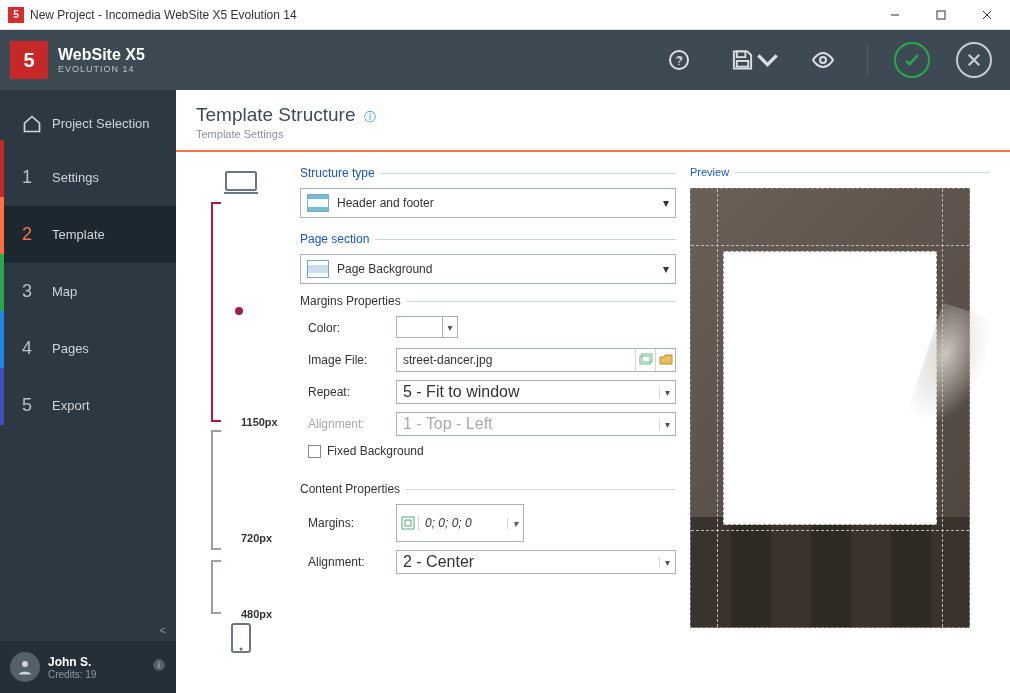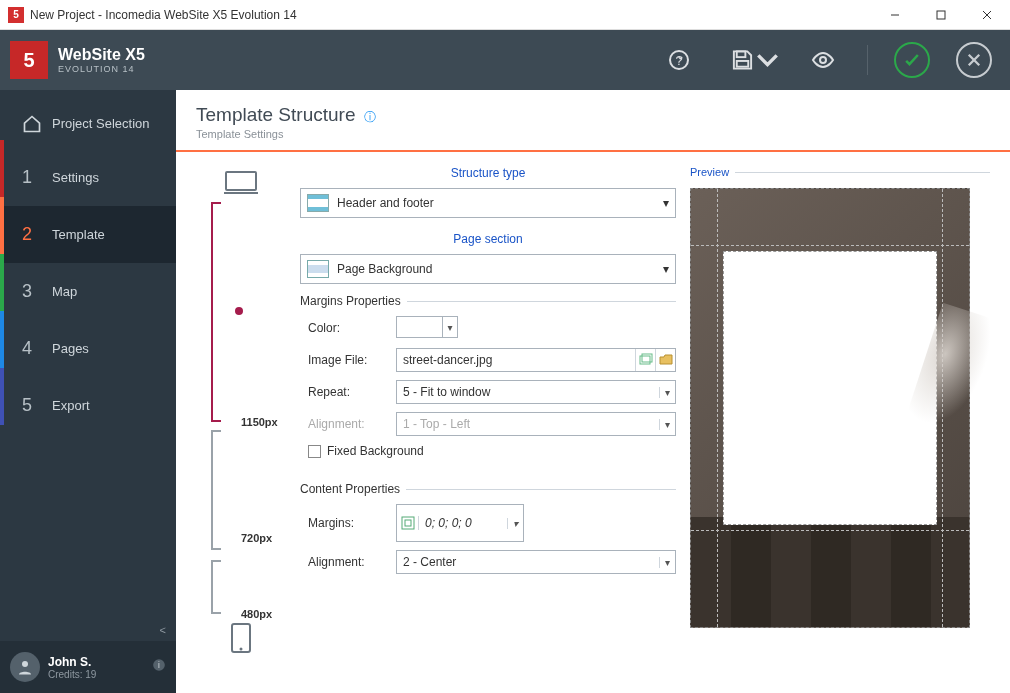--- a/index.html
+++ b/index.html
@@ -55,35 +55,35 @@
 
 .content { flex: 1; display: flex; padding: 14px 20px 10px 20px; gap: 14px; overflow: hidden; }
 .ruler-col { width: 90px; display: flex; flex-direction: column; align-items: center; padding-top: 4px; }
 .ruler-col .dev-icon { width: 34px; height: 26px; margin-bottom: 6px; }
 .ruler-col .bracket-line { border-left: 2px solid; border-top: 2px solid; border-bottom: 2px solid; width: 10px; position: absolute; left: 0; }
 .ruler-col .bp-label { position: absolute; left: 30px; font-size: 11px; font-weight: 600; color: #333; white-space: nowrap; }
 .ruler-col .dot { width: 8px; height: 8px; border-radius: 50%; position: absolute; left: 24px; }
 
 .form-col { flex: 1; min-width: 0; font-size: 12px; color: #333; }
 .fieldset { margin-bottom: 14px; }
-.fieldset .legend { color: #1a54c7; font-size: 12px; display: flex; align-items: center; margin-bottom: 8px; flex-direction: column; }
+.fieldset .legend { color: #1a54c7; font-size: 12px; display: flex; align-items: center; margin-bottom: 8px; }
 .fieldset .legend .line { flex: 1; height: 1px; background: #cfd6dd; margin-left: 6px; }
 .sub-legend { color: #333; font-size: 12px; display: flex; align-items: center; margin: 10px 0 8px 0; }
 .sub-legend .line { flex: 1; height: 1px; background: #cfd6dd; margin-left: 6px; }
 .row { display: flex; align-items: center; margin-bottom: 8px; }
 .row .label { width: 96px; padding-left: 8px; color: #333; }
 .row .label.disabled { color: #aaa; }
 .row .control { flex: 1; }
 .select-big { display: flex; align-items: center; height: 30px; border: 1px solid #a9b2bb; background: #fff; padding: 0 6px; }
 .select-big .seg-icon { width: 22px; height: 18px; margin-right: 8px; border: 1px solid #8aa; display: flex; flex-direction: column; }
 .select-big .seg-icon .bar { height: 4px; background: #6fbfd8; }
 .select-big .txt { flex: 1; }
 .select-big .caret { margin-left: 6px; }
 .input-combo { display: flex; align-items: center; height: 24px; border: 1px solid #a9b2bb; background: #fff; }
-.input-combo .val { flex: 1; padding: 0 6px; font-size: 12px; }
+.input-combo .val { flex: 1; padding: 0 6px; font-size: 16px; }
 .input-combo .caret { width: 16px; text-align: center; border-left: 1px solid #cfd6dd; color:#555; font-size:10px; }
 .color-swatch { display: inline-flex; height: 22px; border: 1px solid #a9b2bb; align-items: center; }
 .color-swatch .sw { width: 46px; height: 100%; border-right: 1px solid #a9b2bb; background: #fff; }
 .color-swatch .caret { width: 14px; text-align: center; font-size:10px; color:#555; }
 .file-input { display: flex; height: 24px; border: 1px solid #a9b2bb; align-items: center; }
 .file-input .val { flex: 1; padding: 0 6px; }
 .file-input .ico { width: 20px; height: 100%; display: flex; align-items: center; justify-content: center; border-left: 1px solid #cfd6dd; }
 .checkbox-row { display: flex; align-items: center; padding-left: 8px; }
 .checkbox-row .cb { width: 13px; height: 13px; border: 1px solid #888; margin-right: 6px; background: #fff; }
 .margins-input { display: inline-flex; height: 38px; border: 1px solid #a9b2bb; align-items: center; width: 128px; font-style: italic; }

